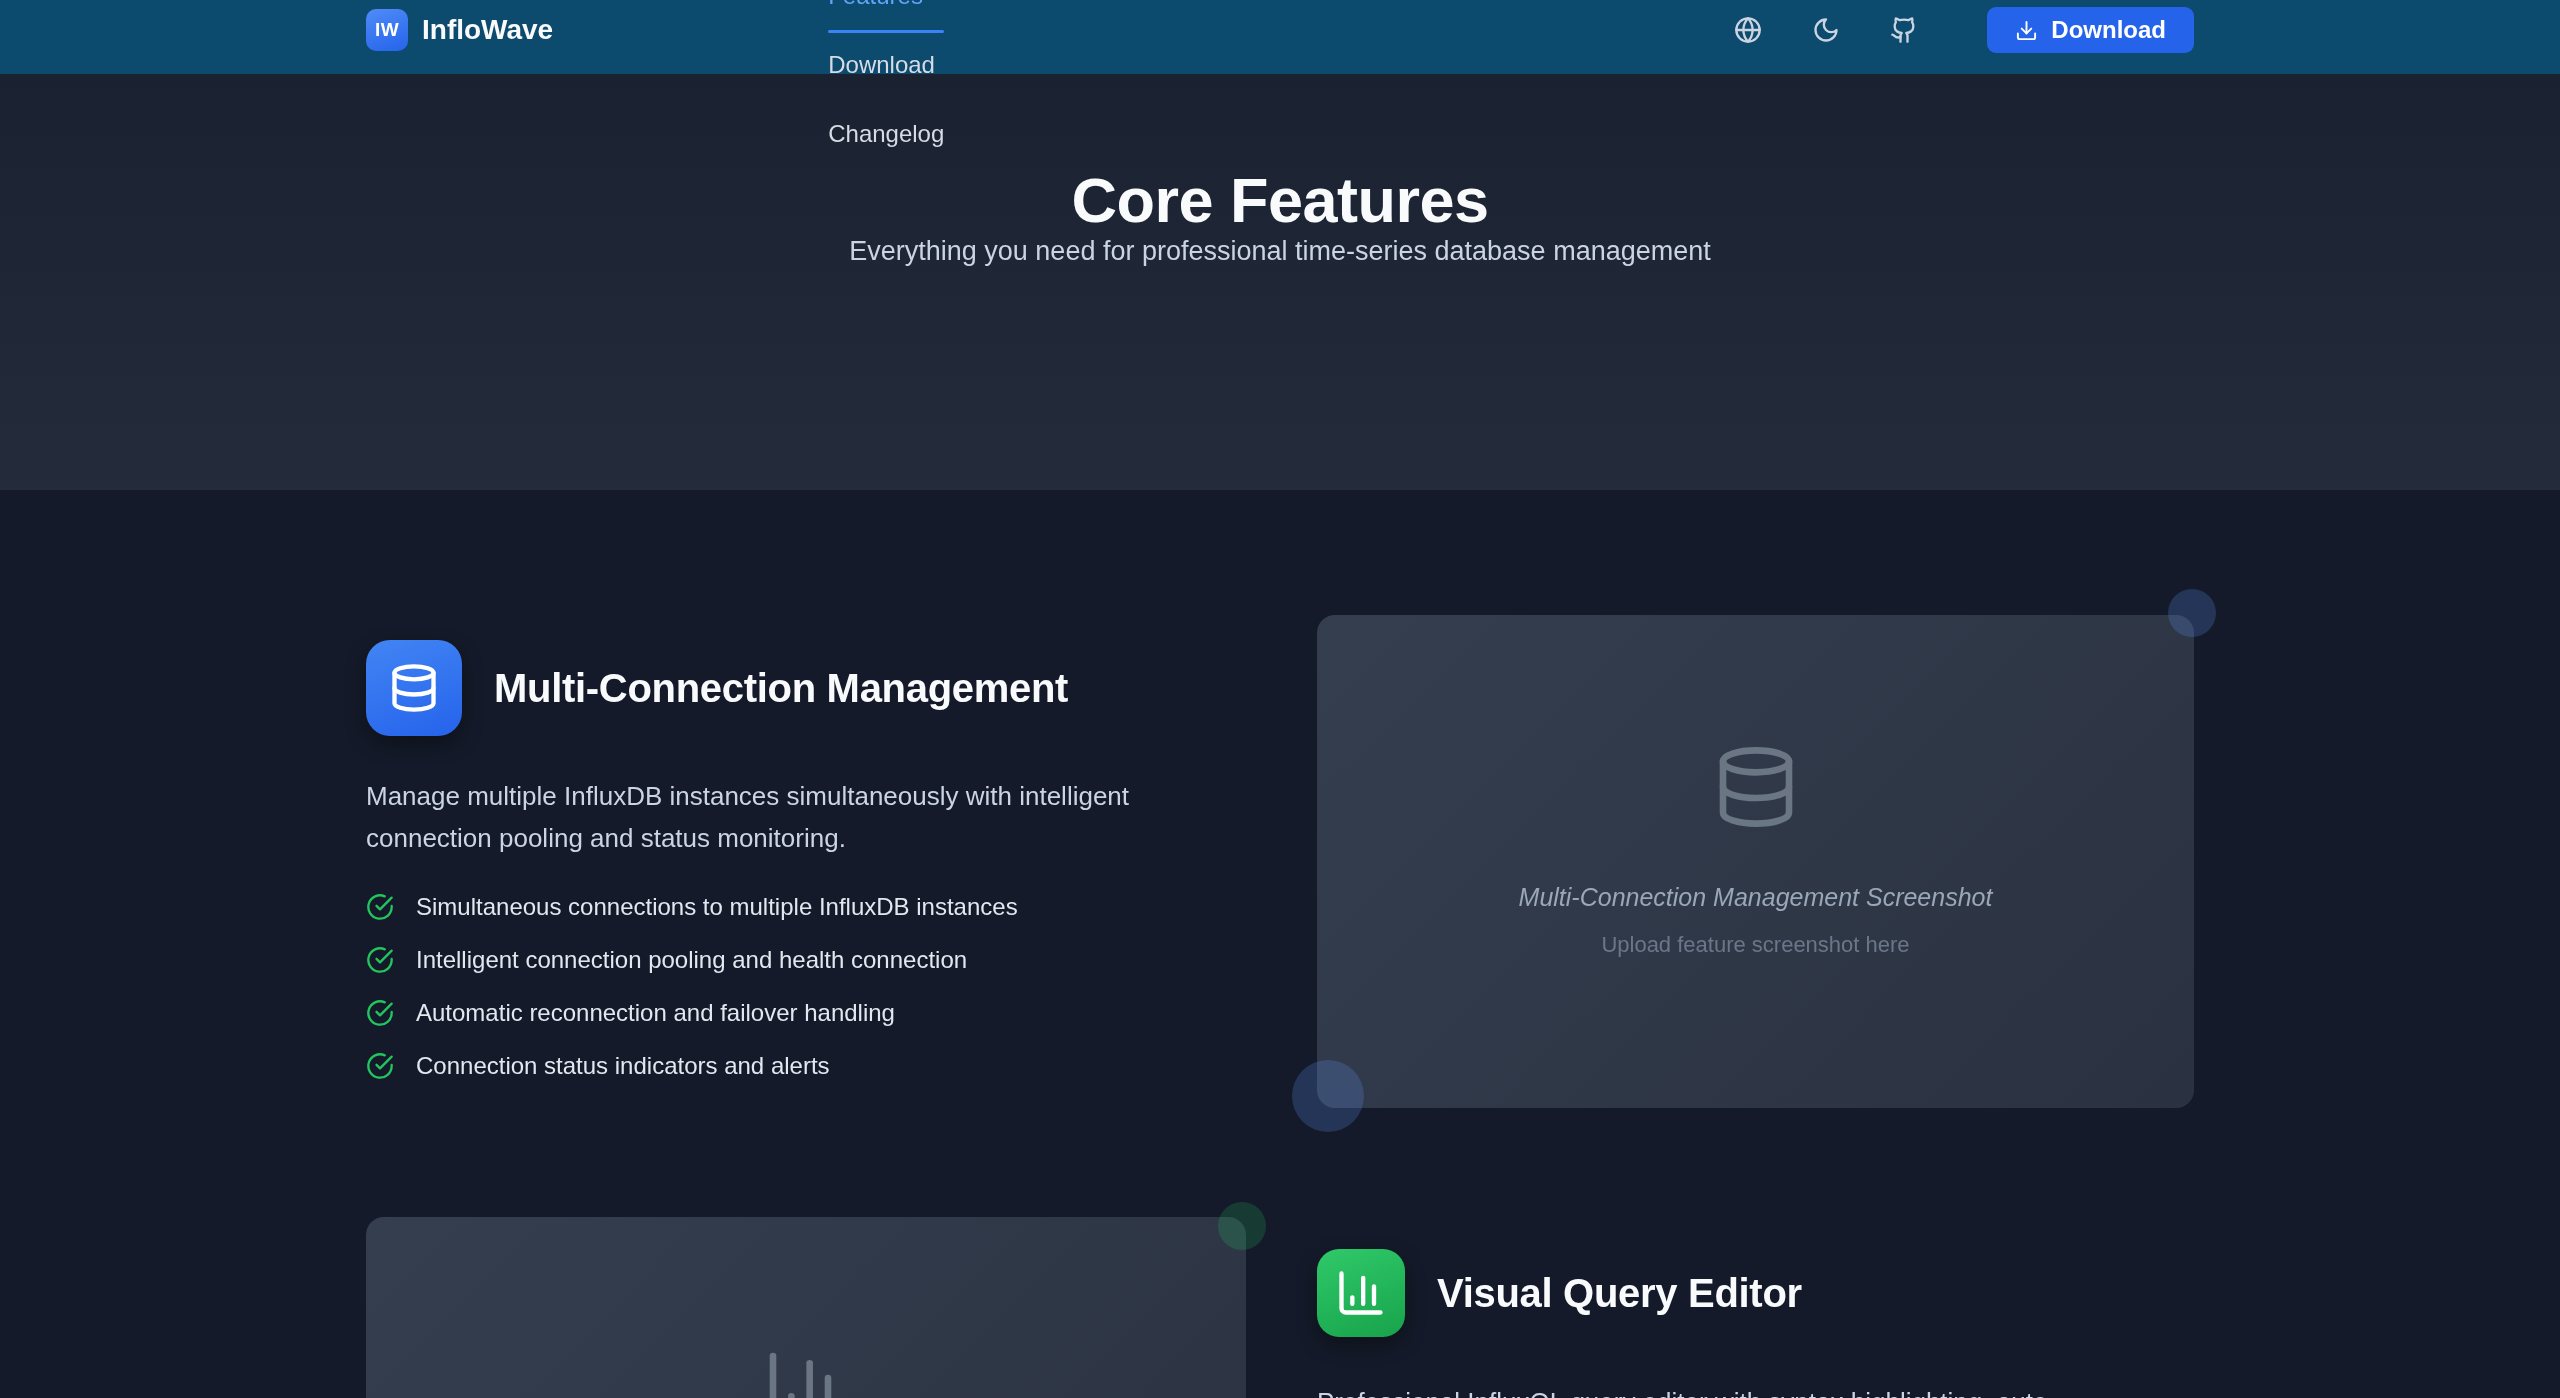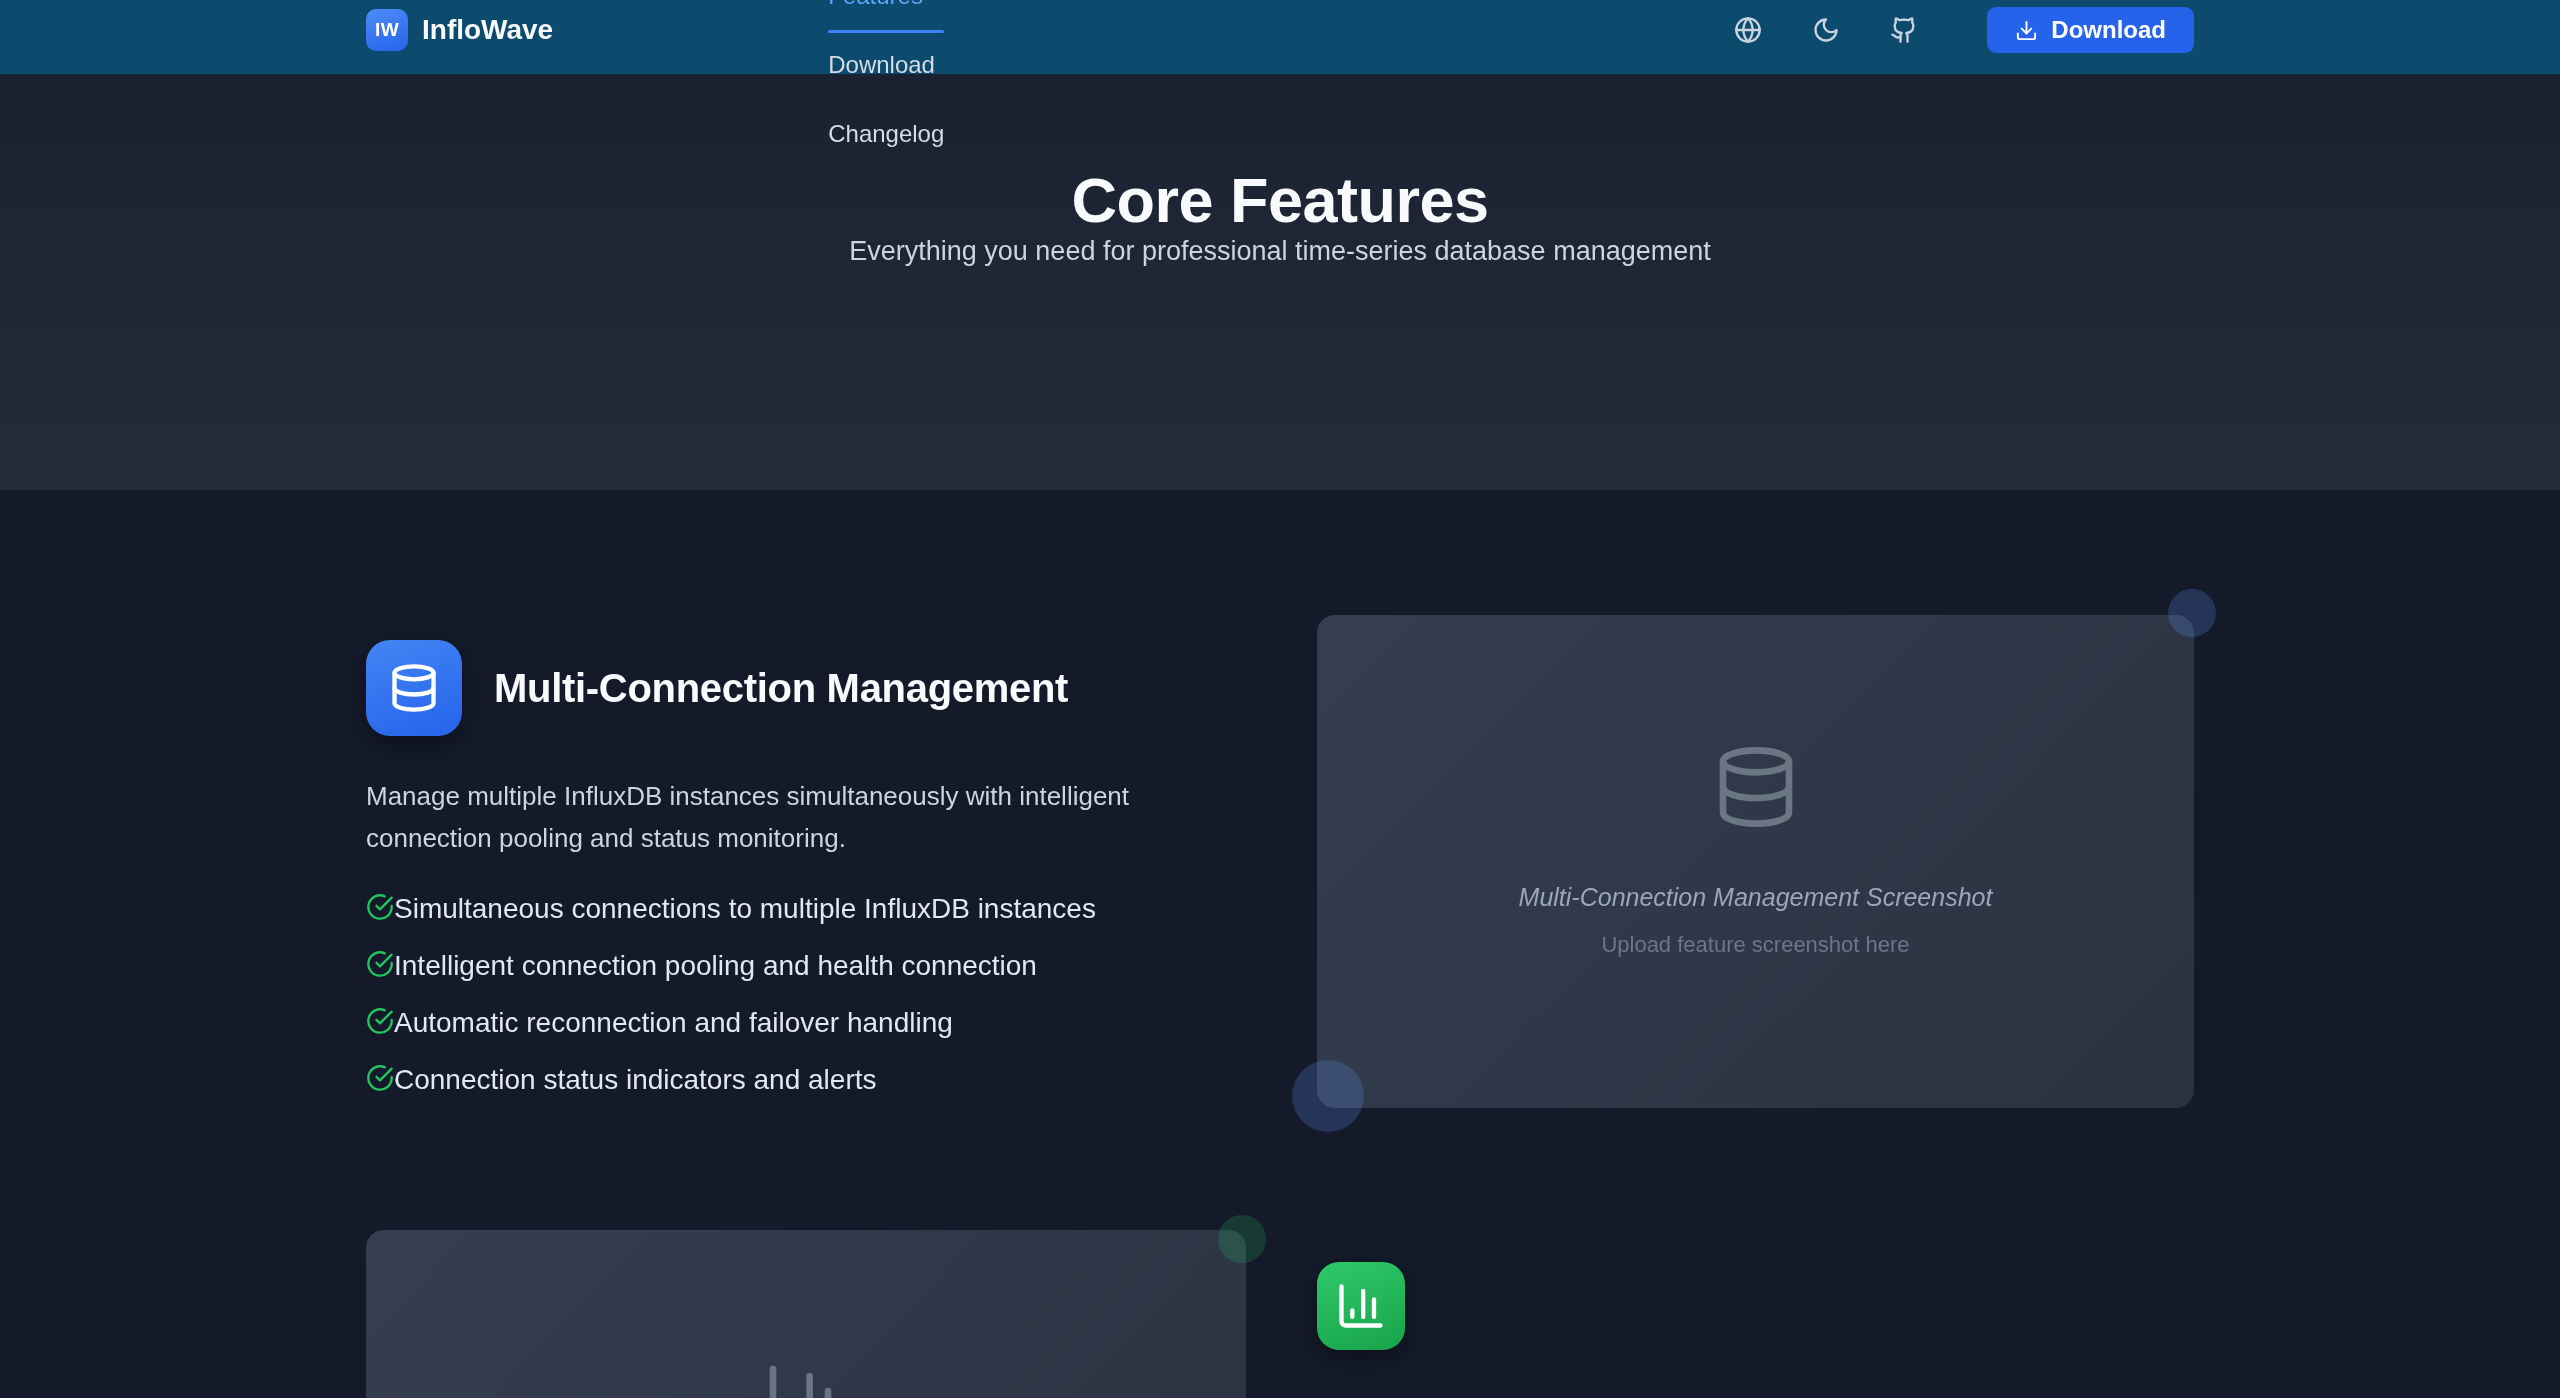--- a/index.html
+++ b/index.html
@@ -84,22 +84,22 @@
   .row-2 .feature-badge { width:88px; height:88px; border-radius:22px; }
   .feature-title { font-size:40px; font-weight:bold; color:#f8fafc; letter-spacing:-0.3px; }
 
   .feature-desc {
     margin-top:40px; font-size:26px; line-height:1.6; color:#cbd5e1; max-width:790px;
   }
   .row-2 .feature-desc { margin-top:45px; }
 
   .feature-list { list-style:none; margin-top:34px; }
   .feature-list li {
-    display:flex; align-items:flex-start; margin-bottom:25px;
-    font-size:28px; color:#e2e8f0;
+    display:flex; align-items:center; gap:22px; margin-bottom:25px;
+    font-size:24px; color:#e2e8f0;
   }
   .check-icon { width:28px; height:28px; flex:0 0 auto; color:#22c55e; }
   .check-icon svg { width:28px; height:28px; }
 
   
   .shot-card {
     position:relative;
     width:877px; height:493px; border-radius:18px;
     background:linear-gradient(135deg,#353e4f 0%,#2a3241 100%);
     display:flex; flex-direction:column; align-items:center;
@@ -260,17 +260,18 @@
     <div class="feature-text">
       <div class="feature-head">
         <div class="feature-badge badge-green">
           <svg viewBox="0 0 24 24" fill="none" stroke="currentColor" stroke-width="2" stroke-linecap="round" stroke-linejoin="round">
             <path d="M3 3v16a2 2 0 0 0 2 2h16"></path>
             <path d="M18 17V9"></path>
               <path d="M13 17V5"></path>
               <path d="M8 17v-3"></path>
           </svg>
         </div>
+        <h2 class="feature-title">Visual Query Editor</h2>
       </div>
       <p class="feature-desc">Professional InfluxQL query editor with syntax highlighting, auto</p>
     </div>
   </div>
 </main>
 
 </body></html>

